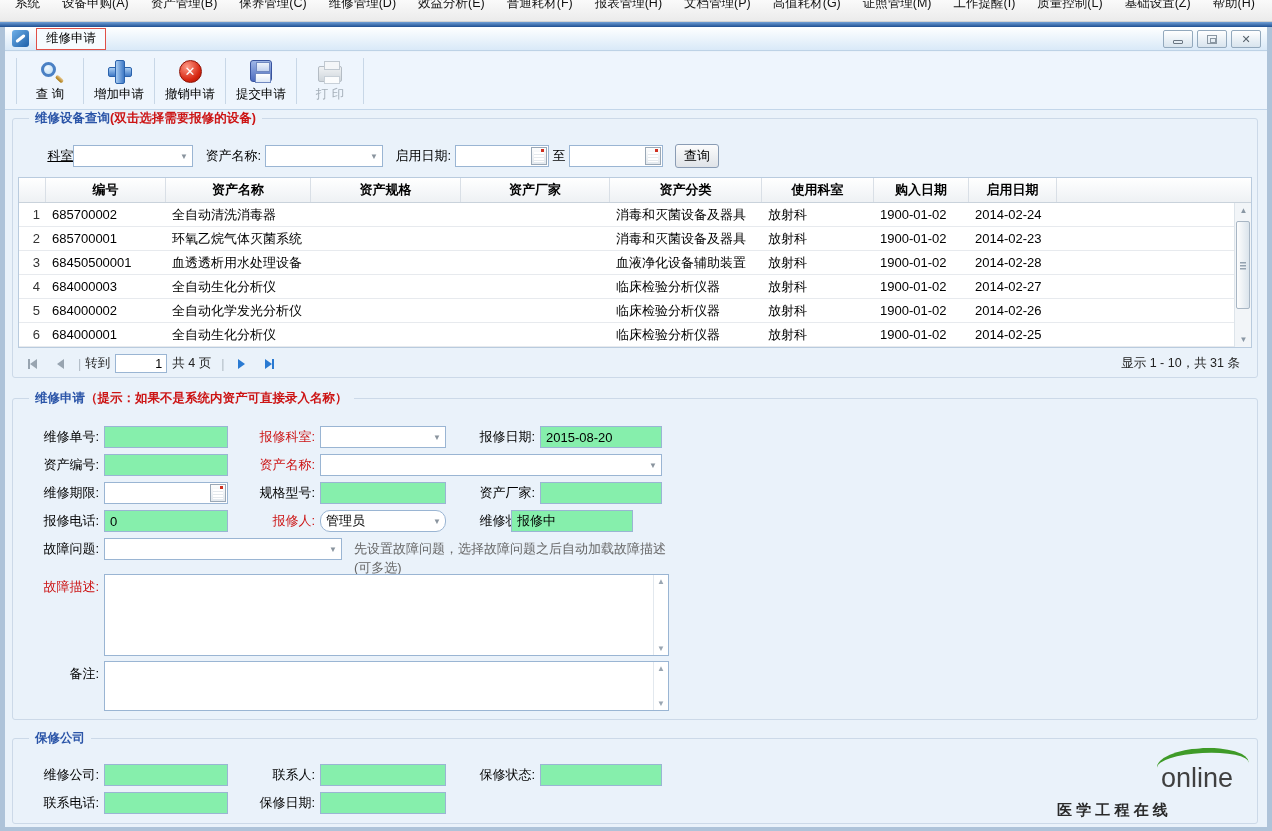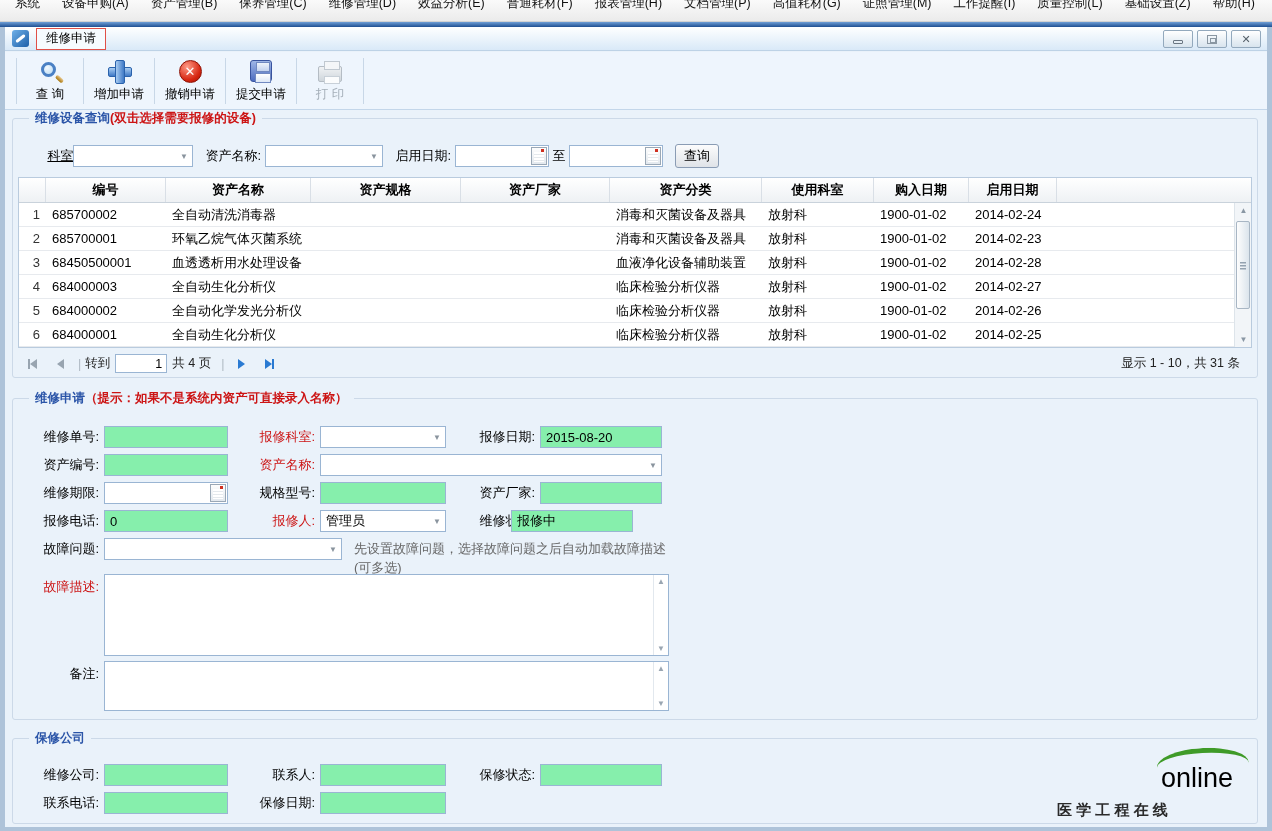--- a/index.html
+++ b/index.html
@@ -156,21 +156,21 @@
   
   .logo { position:absolute; right:14px; bottom:8px; width:196px; height:72px; }
   .logo-top { position:relative; height:50px; }
   .logo-bme { position:absolute; left:0; top:-6px; font-size:47px; font-weight:bold; font-style:italic;
     color:#1486c8; letter-spacing:-3px; font-family:"Liberation Sans","DejaVu Sans",sans-serif; }
   .logo-bme::after { content:""; position:absolute; left:10px; top:21px; width:12px; height:12px;
     background:radial-gradient(circle at 35% 35%, #8cd05a, #3f9b28); border-radius:50%; }
   .logo-online-wrap { position:absolute; left:104px; top:16px; }
   .logo-arc { position:absolute; left:-4px; top:-15px; width:92px; height:34px;
     border-top:5px solid #3f9b28; border-radius:50%; transform:rotate(-3deg); }
-  .logo-online { font-size:27px; color:#000000; letter-spacing:0px; font-family:"Liberation Sans","DejaVu Sans",sans-serif; }
+  .logo-online { font-size:27px; color:#404040; letter-spacing:0px; font-family:"Liberation Sans","DejaVu Sans",sans-serif; }
   .logo-caption { margin-top:4px; font-weight:bold; font-size:15px; color:#2a2a2a;
     display:flex; justify-content:space-between; }
 </style>
 </head>
 <body>
 
 <div id="app">
 
   <div class="menubar">
 
@@ -441,21 +441,21 @@
           <span class="cal"></span>
       </div>
       <span class="lbl" style="left:222px; top:83px; width:80px;">规格型号:</span>
       <input class="inp" style="left: 307px; top: 83px; width: 126px;">
       <span class="lbl" style="left:442px; top:83px; width:80px;">资产厂家:</span>
       <input class="inp" style="left: 527px; top: 83px; width: 122px;">
 
       <span class="lbl" style="left:4px; top:111px; width:82px;">报修电话:</span>
       <input class="inp" style="left: 91px; top: 111px; width: 124px;" value="0">
       <span class="lbl red" style="left:222px; top:111px; width:80px;">报修人:</span>
-      <div class="cmb" style="left:307px; top:111px; width:126px;">
+      <div class="cmb" style="left:307px; top:111px; width:126px;border-radius:10px;">
         <span class="cmb-text">管理员</span>
           <span class="cmb-arrow">▼</span>
       </div>
       <span class="lbl" style="left:442px; top:111px; width:80px;">维修状态:</span>
       <input class="inp" style="left: 498px; top: 111px; width: 122px;" value="报修中">
 
       <span class="lbl" style="left:4px; top:139px; width:82px;">故障问题:</span>
       <div class="cmb" style="left:91px; top:139px; width:238px;">
         <span class="cmb-text"></span>
           <span class="cmb-arrow">▼</span>

